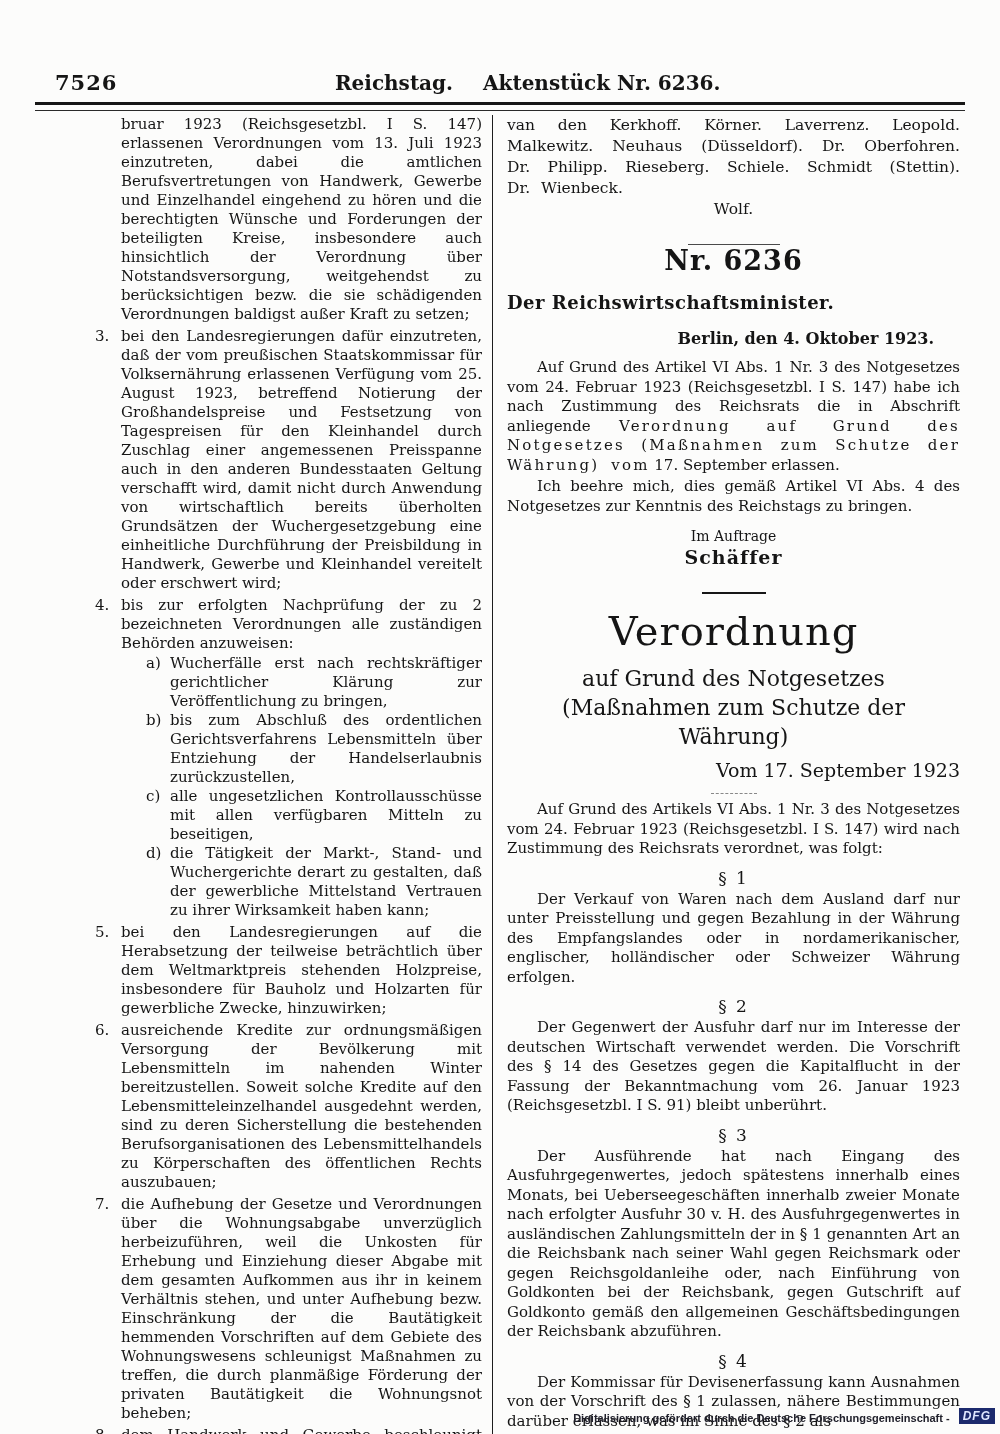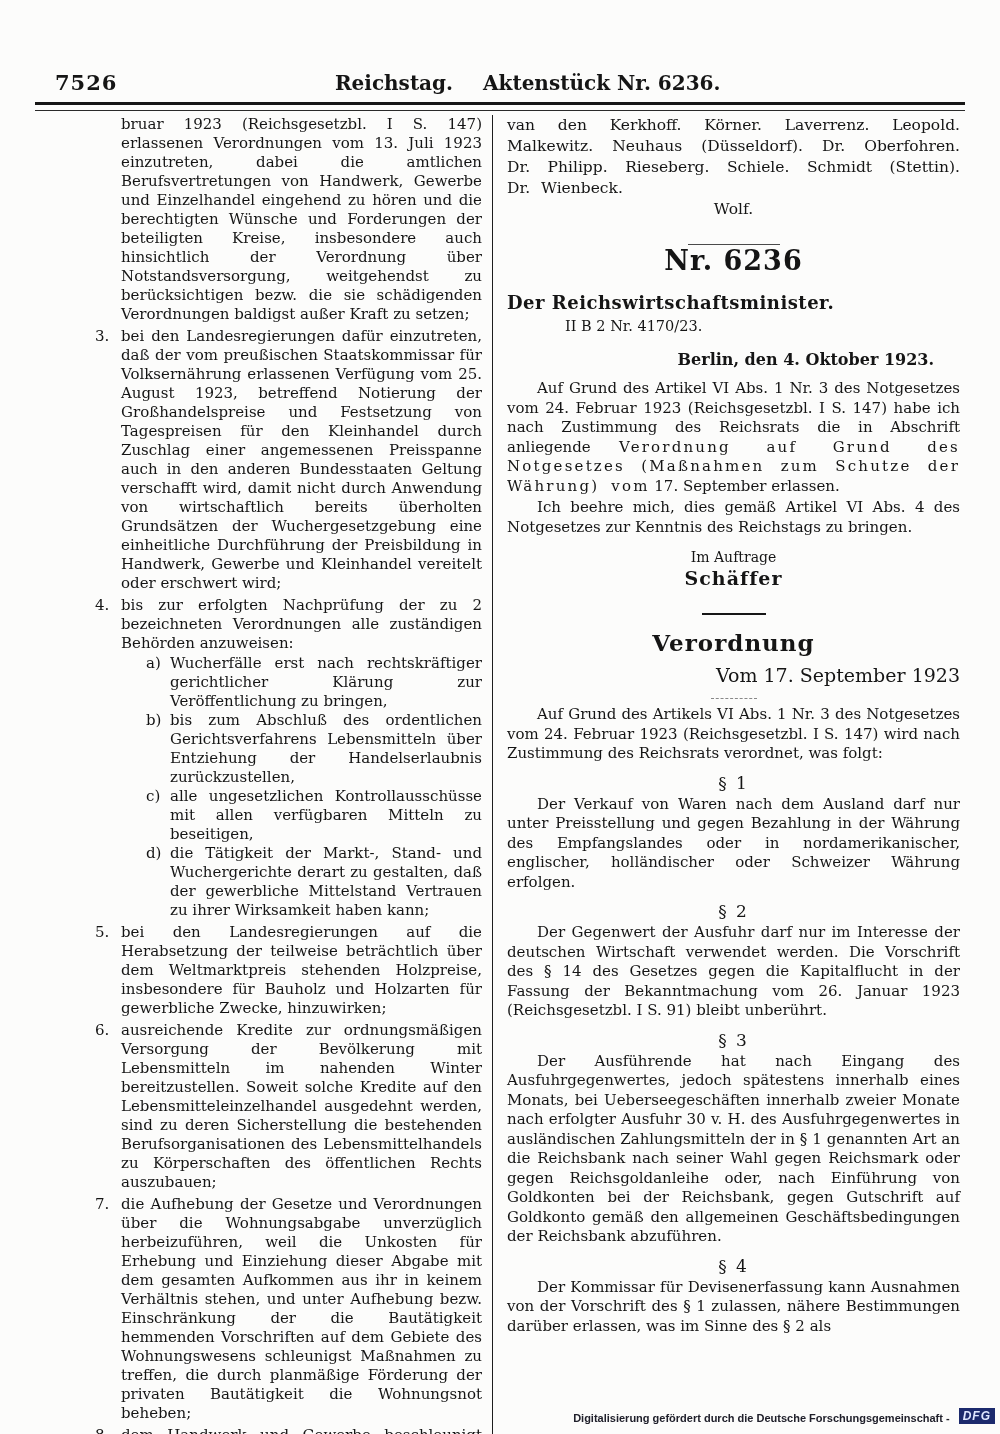--- a/index.html
+++ b/index.html
@@ -35,21 +35,21 @@
   .doc-num { text-align:center; font-size:27px; font-weight:bold; margin-top:0; letter-spacing:1px; }
   .minister { font-size:18px; font-weight:bold; margin-top:16px; letter-spacing:0.5px; }
   .file-ref { font-size:14.5px; margin:5px 0 0 58px; }
   .dateline-right { text-align:right; margin:16px 26px 10px 0; font-size:16px;font-weight:bold; }
   .para { text-align:justify; font-size:15px; line-height:19.5px; text-indent:30px; margin-top:2px; }
   .spaced { letter-spacing:2.2px; word-spacing:5px; }
   .im-auftrage { text-align:center; font-size:14px; margin-top:12px; }
   .schaeffer { text-align:center; font-size:19px; font-weight:bold; margin-top:2px; letter-spacing:1px; }
   .an-den { font-size:15.5px; margin-top:7px; }
   .rule-short { width:64px; border-top:2.5px solid #161616; margin:24px auto 0; }
-  .vtitle { text-align:center; font-size:23px; font-weight:bold; margin-top:14px; letter-spacing:1px; }
+  .vtitle { text-align:center; font-size:40px; font-weight:normal; margin-top:14px; letter-spacing:1px; }
   .vsub { text-align:center; font-size:22px; line-height:29px; margin-top:10px; }
   .vdate { text-align:right; font-size:19px; margin-top:8px; }
   .tiny-div { width:46px; border-top:1.5px dashed #888; margin:12px auto 6px; }
   .section-head { text-align:center; font-size:17px; margin-top:9px; letter-spacing:2px; }
 
   .footer {
     position:absolute; right:5px; bottom:10px;
     display:flex; align-items:flex-end;
     font-family:"Liberation Sans", sans-serif;
     font-size:11px; font-weight:bold; color:#20202b;
@@ -127,32 +127,32 @@
   </div>
 
   <div class="col-right">
     <div class="sigs2">van den Kerkhoff. Körner. Laverrenz. Leopold. Malkewitz. Neuhaus (Düsseldorf).  Dr. Oberfohren.  Dr. Philipp. Rieseberg.  Schiele.  Schmidt (Stettin).  Dr. Wienbeck.</div>
     <div class="sigs2-last">Wolf.</div>
 
     <div class="div-short"></div>
 
     <div class="doc-num">Nr. 6236</div>
     <div class="minister">Der Reichswirtschaftsminister.</div>
-    <div class="file-ref">II B 2 Nr. 4170/23.</div>
     <div class="dateline-right">Berlin, den 4. Oktober 1923.</div>
 
     <div class="para"><span>Auf Grund des Artikel VI Abs. 1 Nr. 3 des Notgesetzes vom 24. Februar 1923 (Reichsgesetzbl. I S. 147) habe ich nach Zustimmung des Reichsrats die in Abschrift anliegende </span><span class="spaced">Verordnung auf Grund des Notgesetzes (Maßnahmen zum Schutze der Währung) vom</span><span> 17. September erlassen.</span></div>
     <div class="para">Ich beehre mich, dies gemäß Artikel VI Abs. 4 des Notgesetzes zur Kenntnis des Reichstags zu bringen.</div>
 
     <div class="im-auftrage">Im Auftrage</div>
     <div class="schaeffer">Schäffer</div>
 
     <div class="rule-short"></div>
 
     <div class="vtitle">Verordnung</div>
+    <div class="vsub">auf Grund des Notgesetzes (Maßnahmen zum Schutze der Währung)</div>
     <div class="vdate">Vom 17. September 1923</div>
 
     <div class="tiny-div"></div>
 
     <div class="para">Auf Grund des Artikels VI Abs. 1 Nr. 3 des Notgesetzes vom 24. Februar 1923 (Reichsgesetzbl. I S. 147) wird nach Zustimmung des Reichsrats verordnet, was folgt:</div>
 
     <div class="section-head">§ 1</div>
     <div class="para">Der Verkauf von Waren nach dem Ausland darf nur unter Preisstellung und gegen Bezahlung in der Währung des Empfangslandes oder in nordamerikanischer, englischer, holländischer oder Schweizer Währung erfolgen.</div>
 
     <div class="section-head">§ 2</div>

